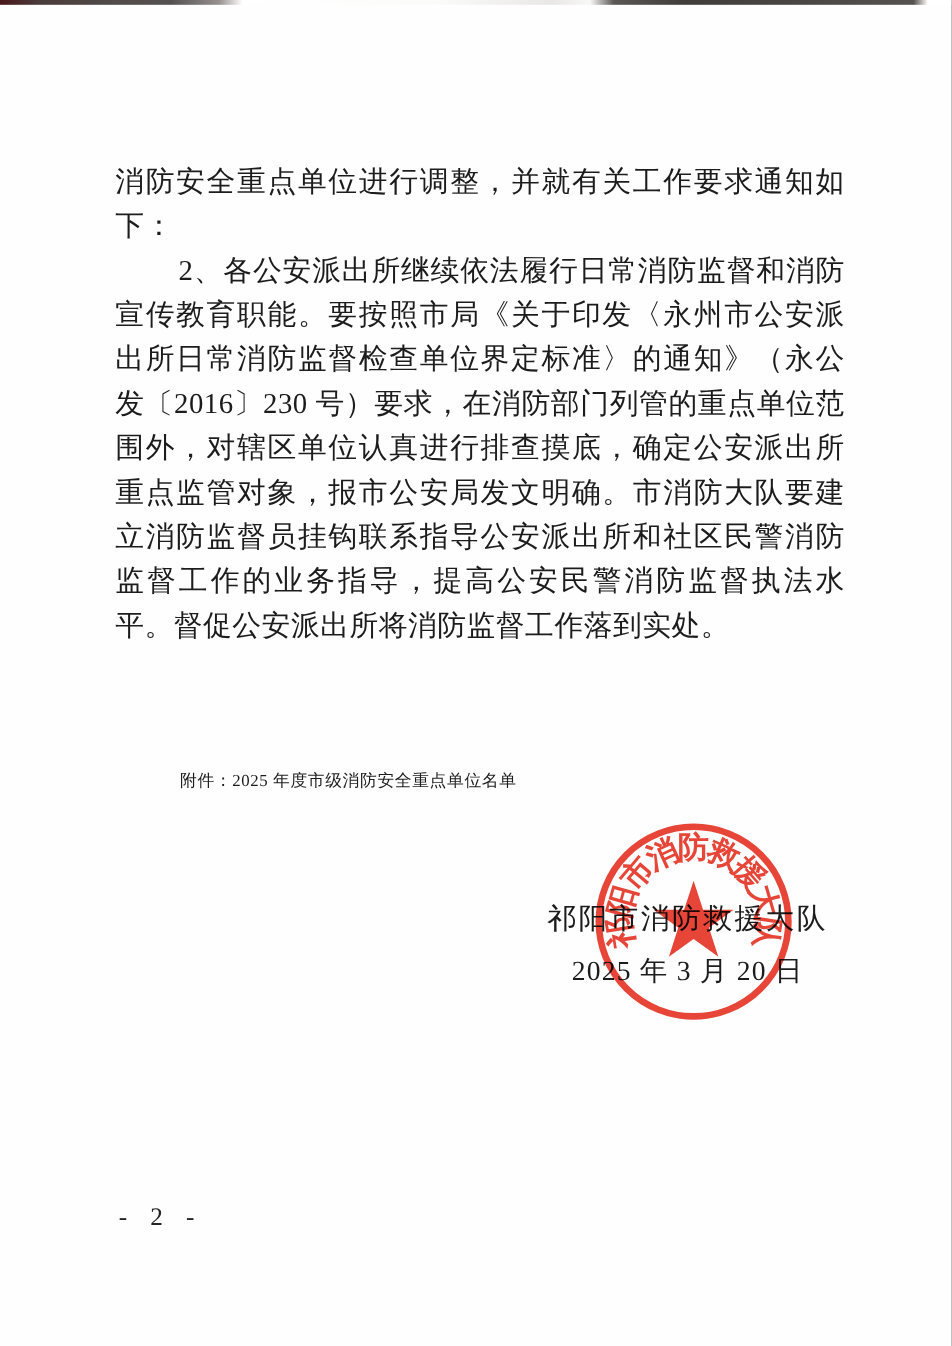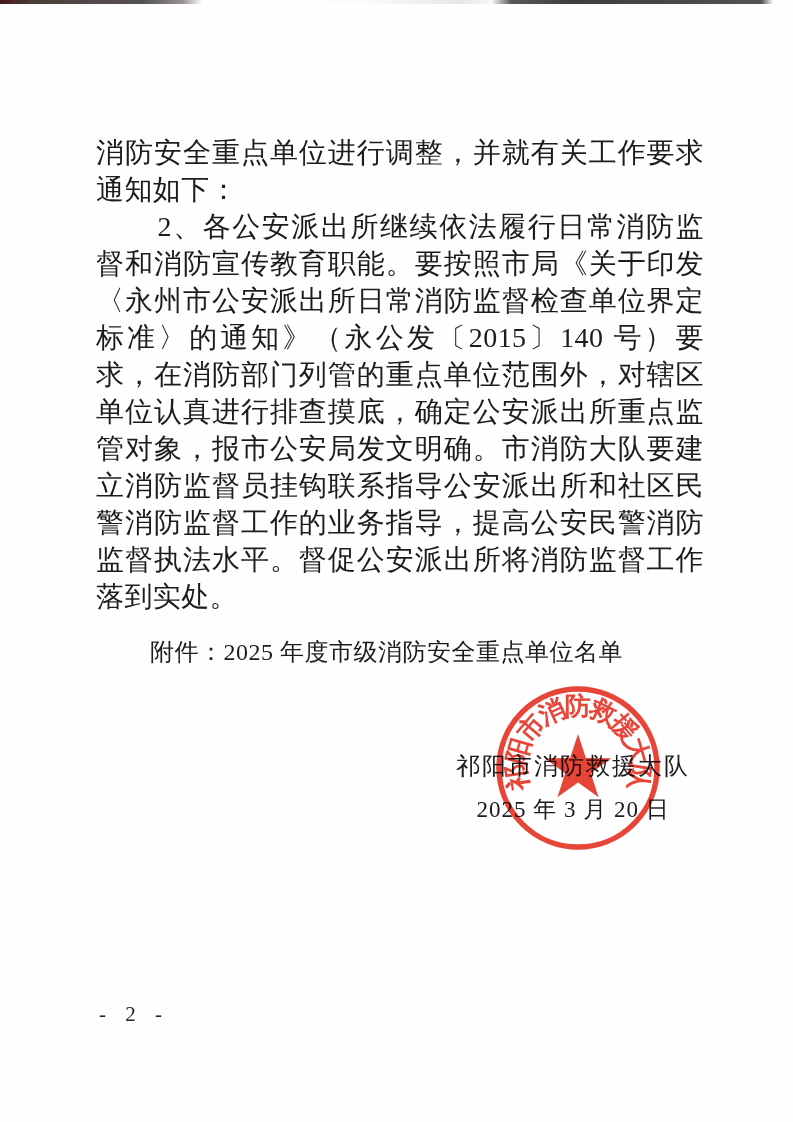--- a/index.html
+++ b/index.html
@@ -18,30 +18,30 @@
       #49171a 0%, #4a3c3a 4%, #514b49 12%, #555150 18%,
       #96918f 23%, #ffffff 25.5%, #fbfbfa 46%, #e8e7e5 58%,
       #f8f8f7 62%, #5b5755 64.5%, #403d3b 72%, #4a4644 84%,
       #56524f 96%, #ffffff 97.5%, #ffffff 100%);
   }
   .body-text{
     position:absolute;left:96px;top:134px;width:608px;
   }
   .body-text p{
     margin:0;
-    font-size:28px;
+    font-size:24px;
     line-height:37px;
     text-align:justify;
     text-justify:inter-ideograph;
     letter-spacing:0.4px;
   }
   .body-text p.indent{ text-indent:2.2em; }
   .attachment-line{
     position:absolute;left:150px;top:636px;
-    font-size:24px;line-height:32px;letter-spacing:0.5px;
+    font-size:14px;line-height:32px;letter-spacing:0.5px;
   }
   .signature-block{
     position:absolute;left:433px;top:750px;width:280px;
     text-align:center;
   }
   .sig-org{
     font-size:24px;line-height:32px;letter-spacing:2px;
   }
   .sig-date{
     margin-top:13px;
@@ -65,21 +65,21 @@
 </style>
 </head>
 <body>
 
 <div class="page">
 
   <div class="scan-strip"></div>
 
   <div class="body-text">
     <p>消防安全重点单位进行调整，并就有关工作要求通知如下：</p>
-    <p class="indent">2、各公安派出所继续依法履行日常消防监督和消防宣传教育职能。要按照市局《关于印发〈永州市公安派出所日常消防监督检查单位界定标准〉的通知》（永公发〔2015〕140 号）要求，在消防部门列管的重点单位范围外，对辖区单位认真进行排查摸底，确定公安派出所重点监管对象，报市公安局发文明确。市消防大队要建立消防监督员挂钩联系指导公安派出所和社区民警消防监督工作的业务指导，提高公安民警消防监督执法水平。督促公安派出所将消防监督工作落到实处。</p>
+    <p class="indent">2、各公安派出所继续依法履行日常消防监督和消防宣传教育职能。要按照市局《关于印发〈永州市公安派出所日常消防监督检查单位界定标准〉的通知》（永公发〔2016〕230 号）要求，在消防部门列管的重点单位范围外，对辖区单位认真进行排查摸底，确定公安派出所重点监管对象，报市公安局发文明确。市消防大队要建立消防监督员挂钩联系指导公安派出所和社区民警消防监督工作的业务指导，提高公安民警消防监督执法水平。督促公安派出所将消防监督工作落到实处。</p>
   </div>
 
   <div class="attachment-line">附件：2025 年度市级消防安全重点单位名单</div>
 
   <div class="signature-block">
     <div class="sig-org">祁阳市消防救援大队</div>
     <div class="sig-date">2025 年 3 月 20 日</div>
   </div>
 
   <div class="seal">

